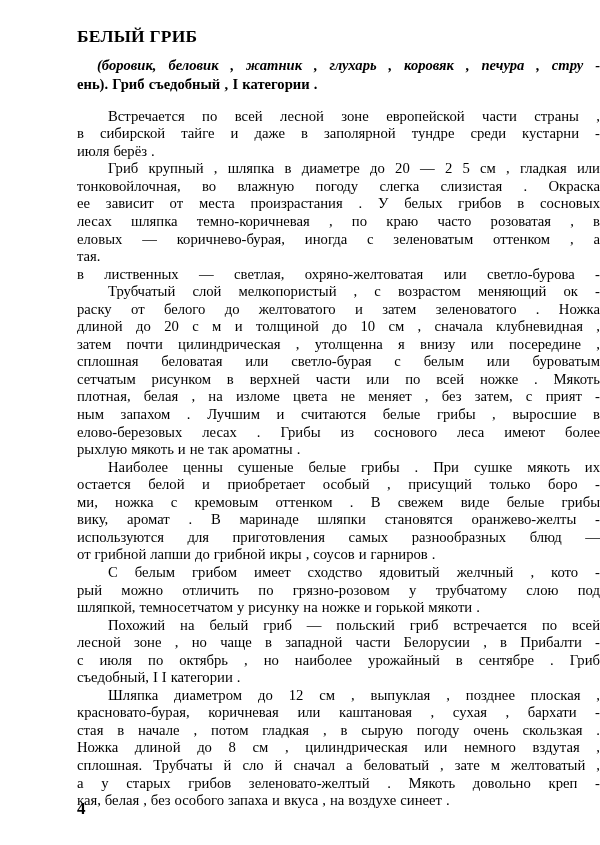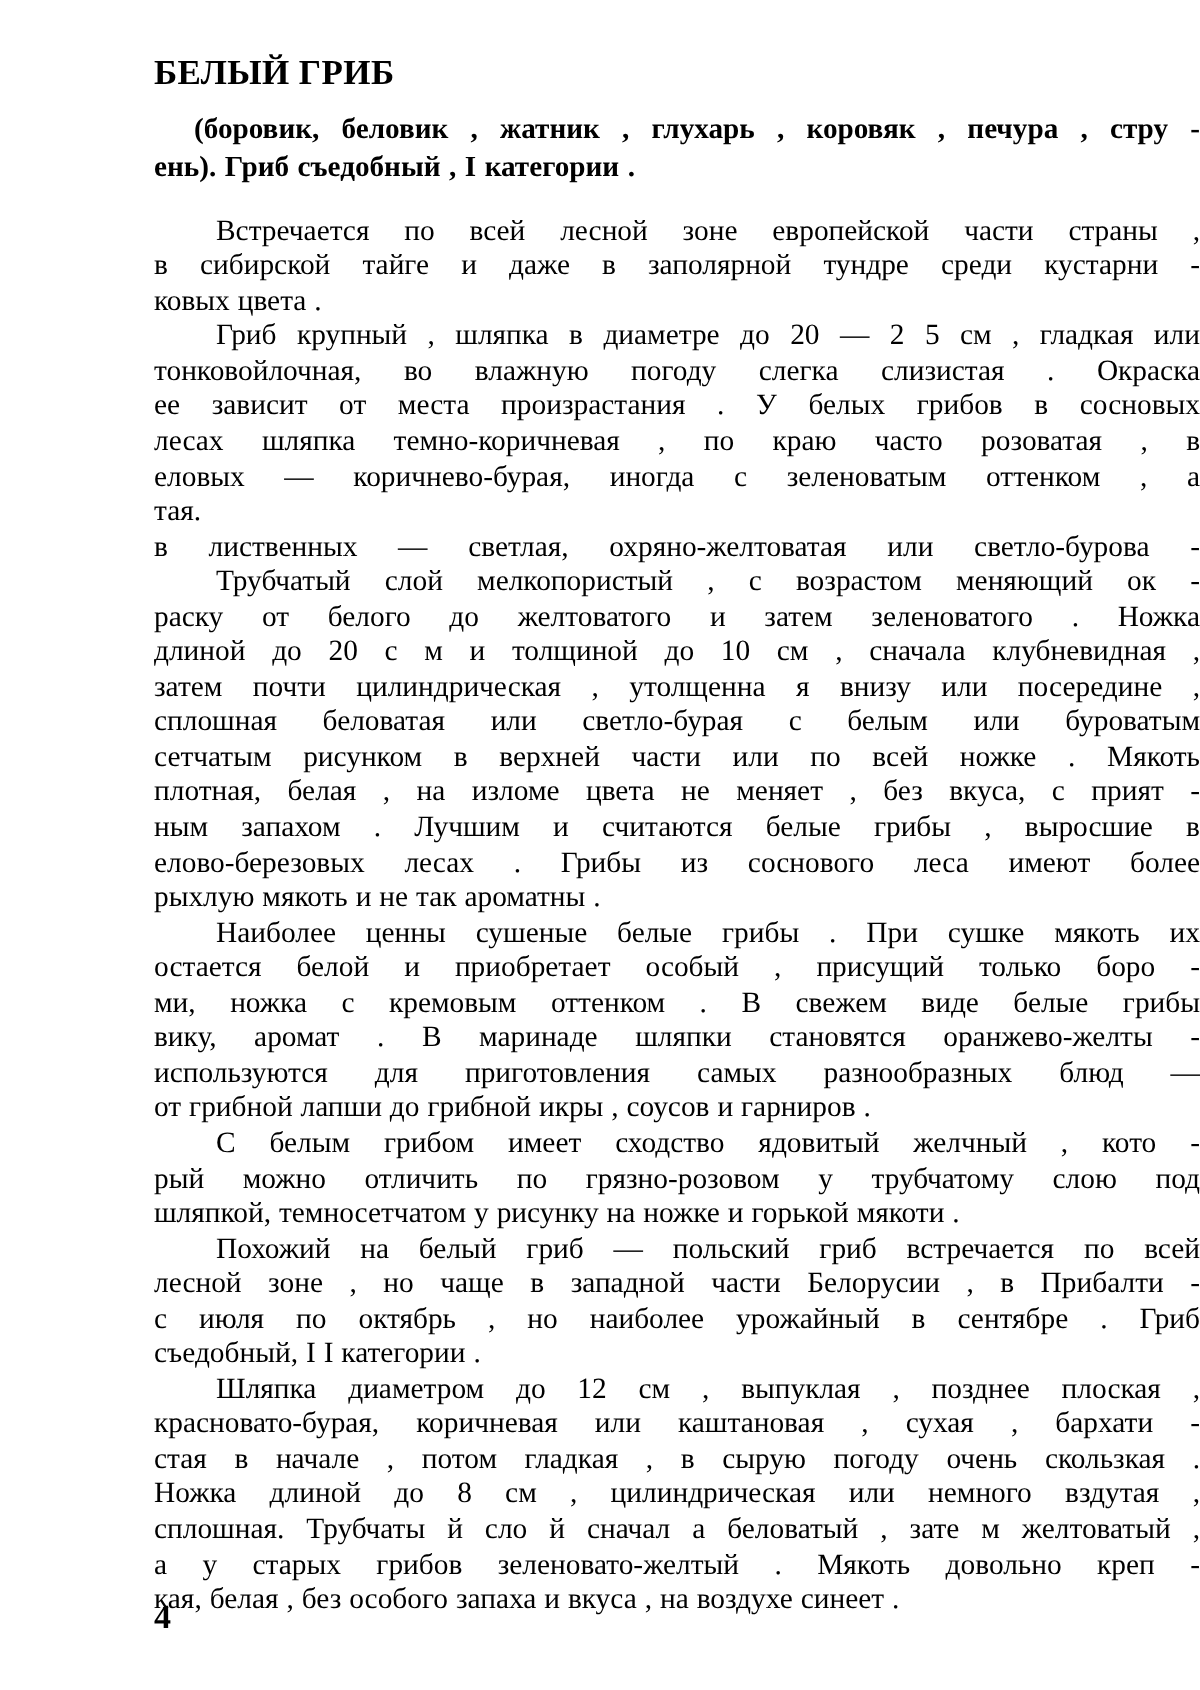--- a/index.html
+++ b/index.html
@@ -45,20 +45,21 @@
     word-spacing: 0.6px;
   }
   .doc-subtitle .lineA,
   .doc-subtitle .lineB {
     display: block;
   }
   .doc-subtitle .lineA {
     text-align: justify;
     text-align-last: justify;
     text-indent: 20px;
+    font-style: italic;
   }
   .doc-subtitle .lineB {
     text-indent: 0;
   }
   p.para {
     font-size: 14.7px;
     line-height: 17.55px;
     margin: 0;
     text-align: justify;
     text-indent: 31px;
@@ -98,39 +99,39 @@
 
     <div class="doc-subtitle">
       <span class="lineA">(боровик, беловик  , жатник  , глухарь  , коровяк  , печура  , стру -</span>
       <span class="lineB">ень). Гриб съедобный , I  категории .</span>
     </div>
 
     <div id="paragraphs">
         <p class="para">
           <span class="ln first just">Встречается по всей лесной зоне европейской части страны ,</span>
           <span class="ln just">в сибирской тайге  и   даже   в  заполярной тундре среди кустарни -</span>
-          <span class="ln">ковых цвета .</span>
+          <span class="ln">июля берёз .</span>
         </p>
         <p class="para">
           <span class="ln first just">Гриб крупный , шляпка в  диаметре до 20 — 2 5 см , гладкая или</span>
           <span class="ln just">тонковойлочная, во влажную погоду слегка слизистая . Окраска</span>
           <span class="ln just">ее зависит от места произрастания . У  белых грибов  в  сосновых</span>
           <span class="ln just">лесах шляпка темно-коричневая , по  краю  часто  розоватая  , в</span>
           <span class="ln just">еловых — коричнево-бурая, иногда с  зеленоватым  оттенком , а</span>
           <span class="ln">тая.</span>
           <span class="ln just">в лиственных — светлая, охряно-желтоватая или  светло-бурова -</span>
         </p>
         <p class="para">
           <span class="ln first just">Трубчатый слой мелкопористый , с  возрастом меняющий ок -</span>
           <span class="ln just">раску от белого до желтоватого   и  затем зеленоватого . Ножка</span>
           <span class="ln just">длиной до 20 с м и  толщиной до 10 см , сначала клубневидная ,</span>
           <span class="ln just">затем почти цилиндрическая , утолщенна я внизу или посередине ,</span>
           <span class="ln just">сплошная беловатая или светло-бурая  с  белым или буроватым</span>
           <span class="ln just">сетчатым рисунком в  верхней части или по всей ножке . Мякоть</span>
-          <span class="ln just">плотная, белая , на изломе цвета не меняет , без вкуса, с прият -</span>
+          <span class="ln just">плотная, белая , на изломе цвета не меняет , без затем, с прият -</span>
           <span class="ln just">ным запахом  . Лучшим  и считаются белые грибы  , выросшие в</span>
           <span class="ln just">елово-березовых лесах . Грибы из соснового леса имеют более</span>
           <span class="ln">рыхлую мякоть  и  не так ароматны .</span>
         </p>
         <p class="para">
           <span class="ln first just">Наиболее ценны сушеные белые грибы . При сушке мякоть их</span>
           <span class="ln just">остается белой  и  приобретает особый , присущий только боро -</span>
           <span class="ln just">ми, ножка  с  кремовым оттенком . В  свежем виде белые грибы</span>
           <span class="ln just">вику, аромат  . В  маринаде шляпки становятся оранжево-желты -</span>
           <span class="ln just">используются для приготовления самых  разнообразных блюд —</span>

